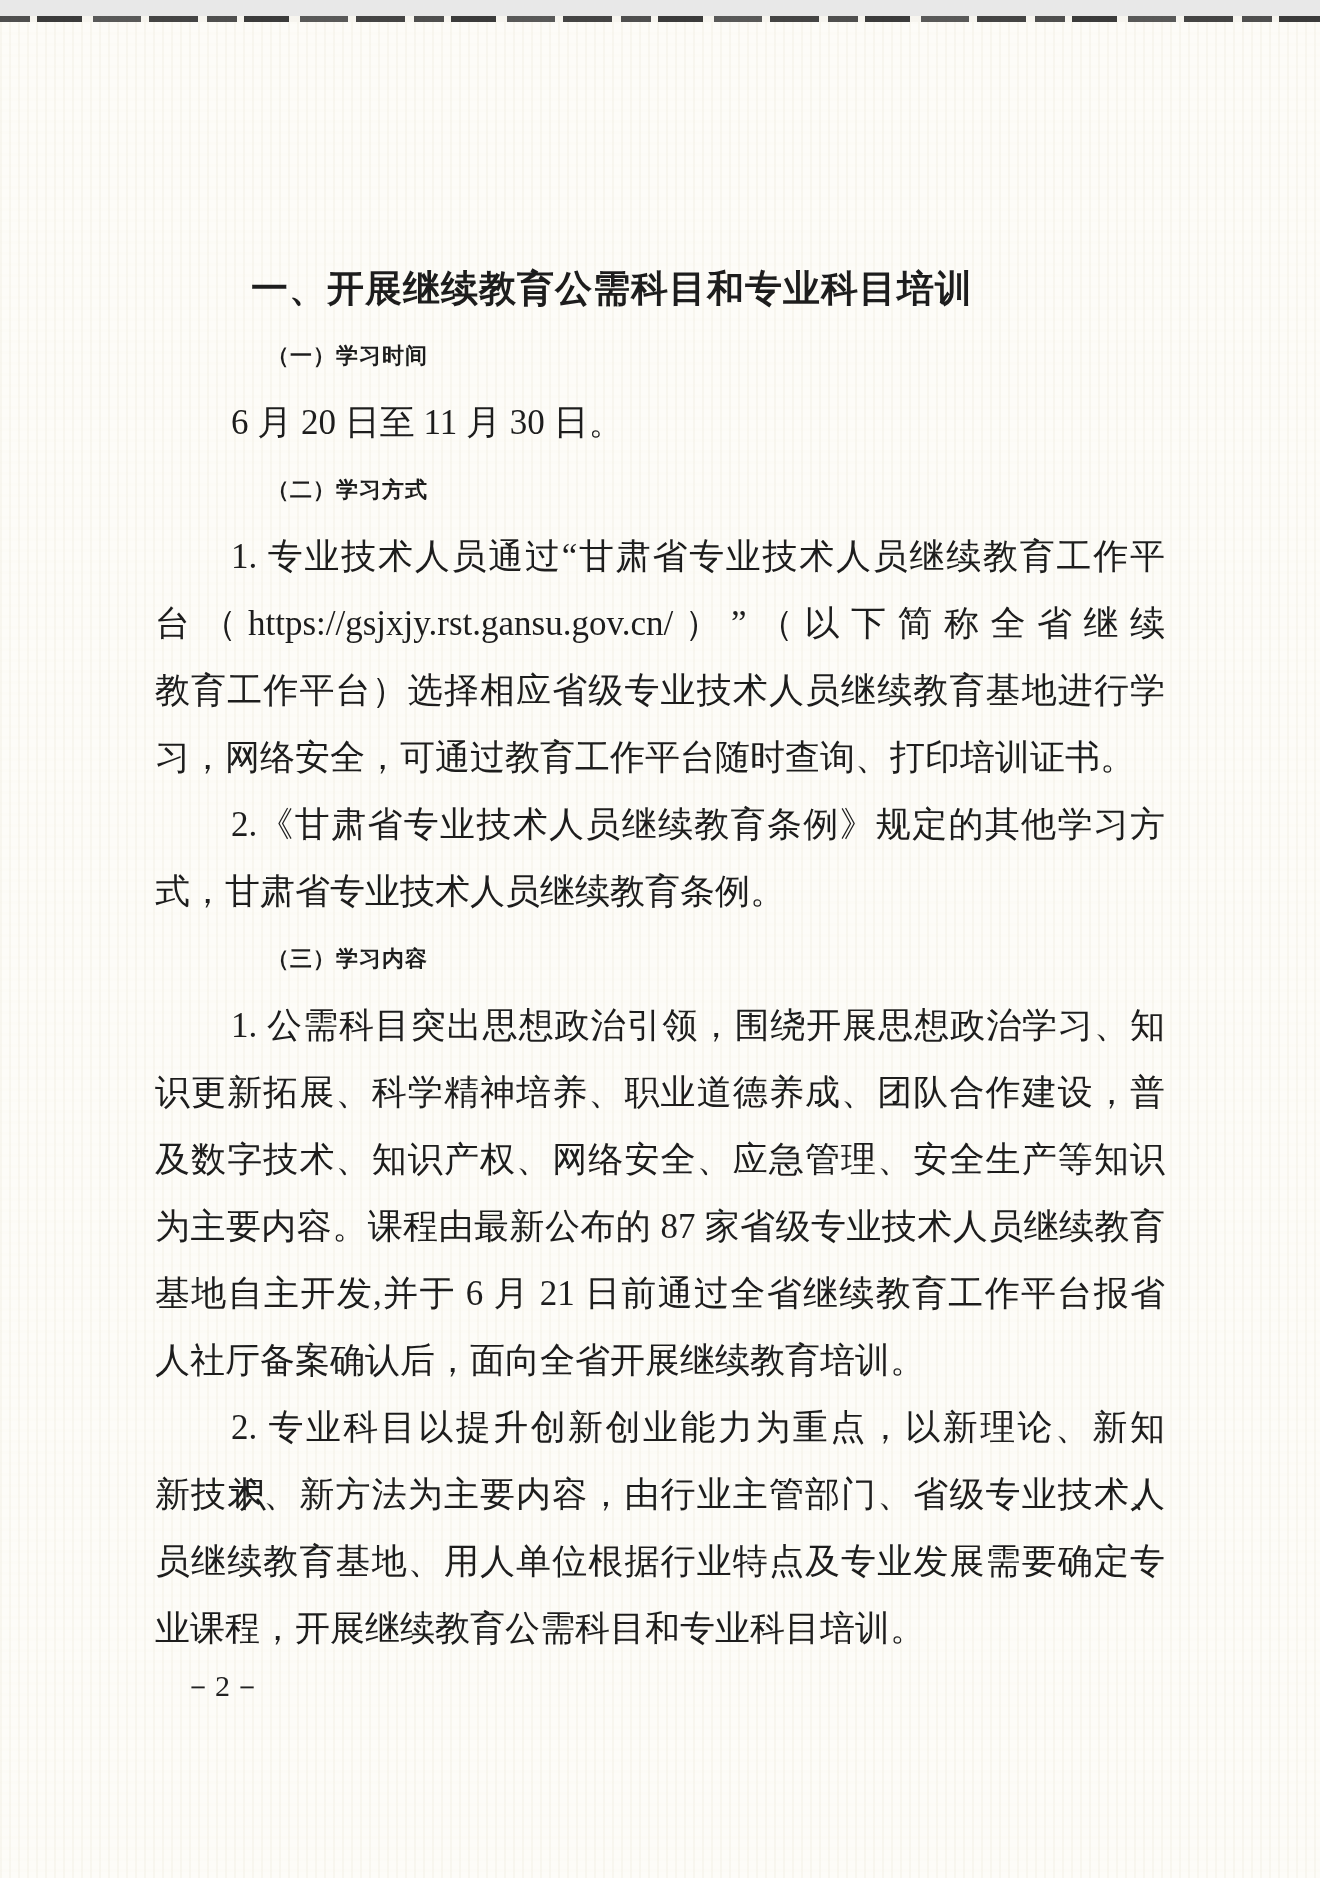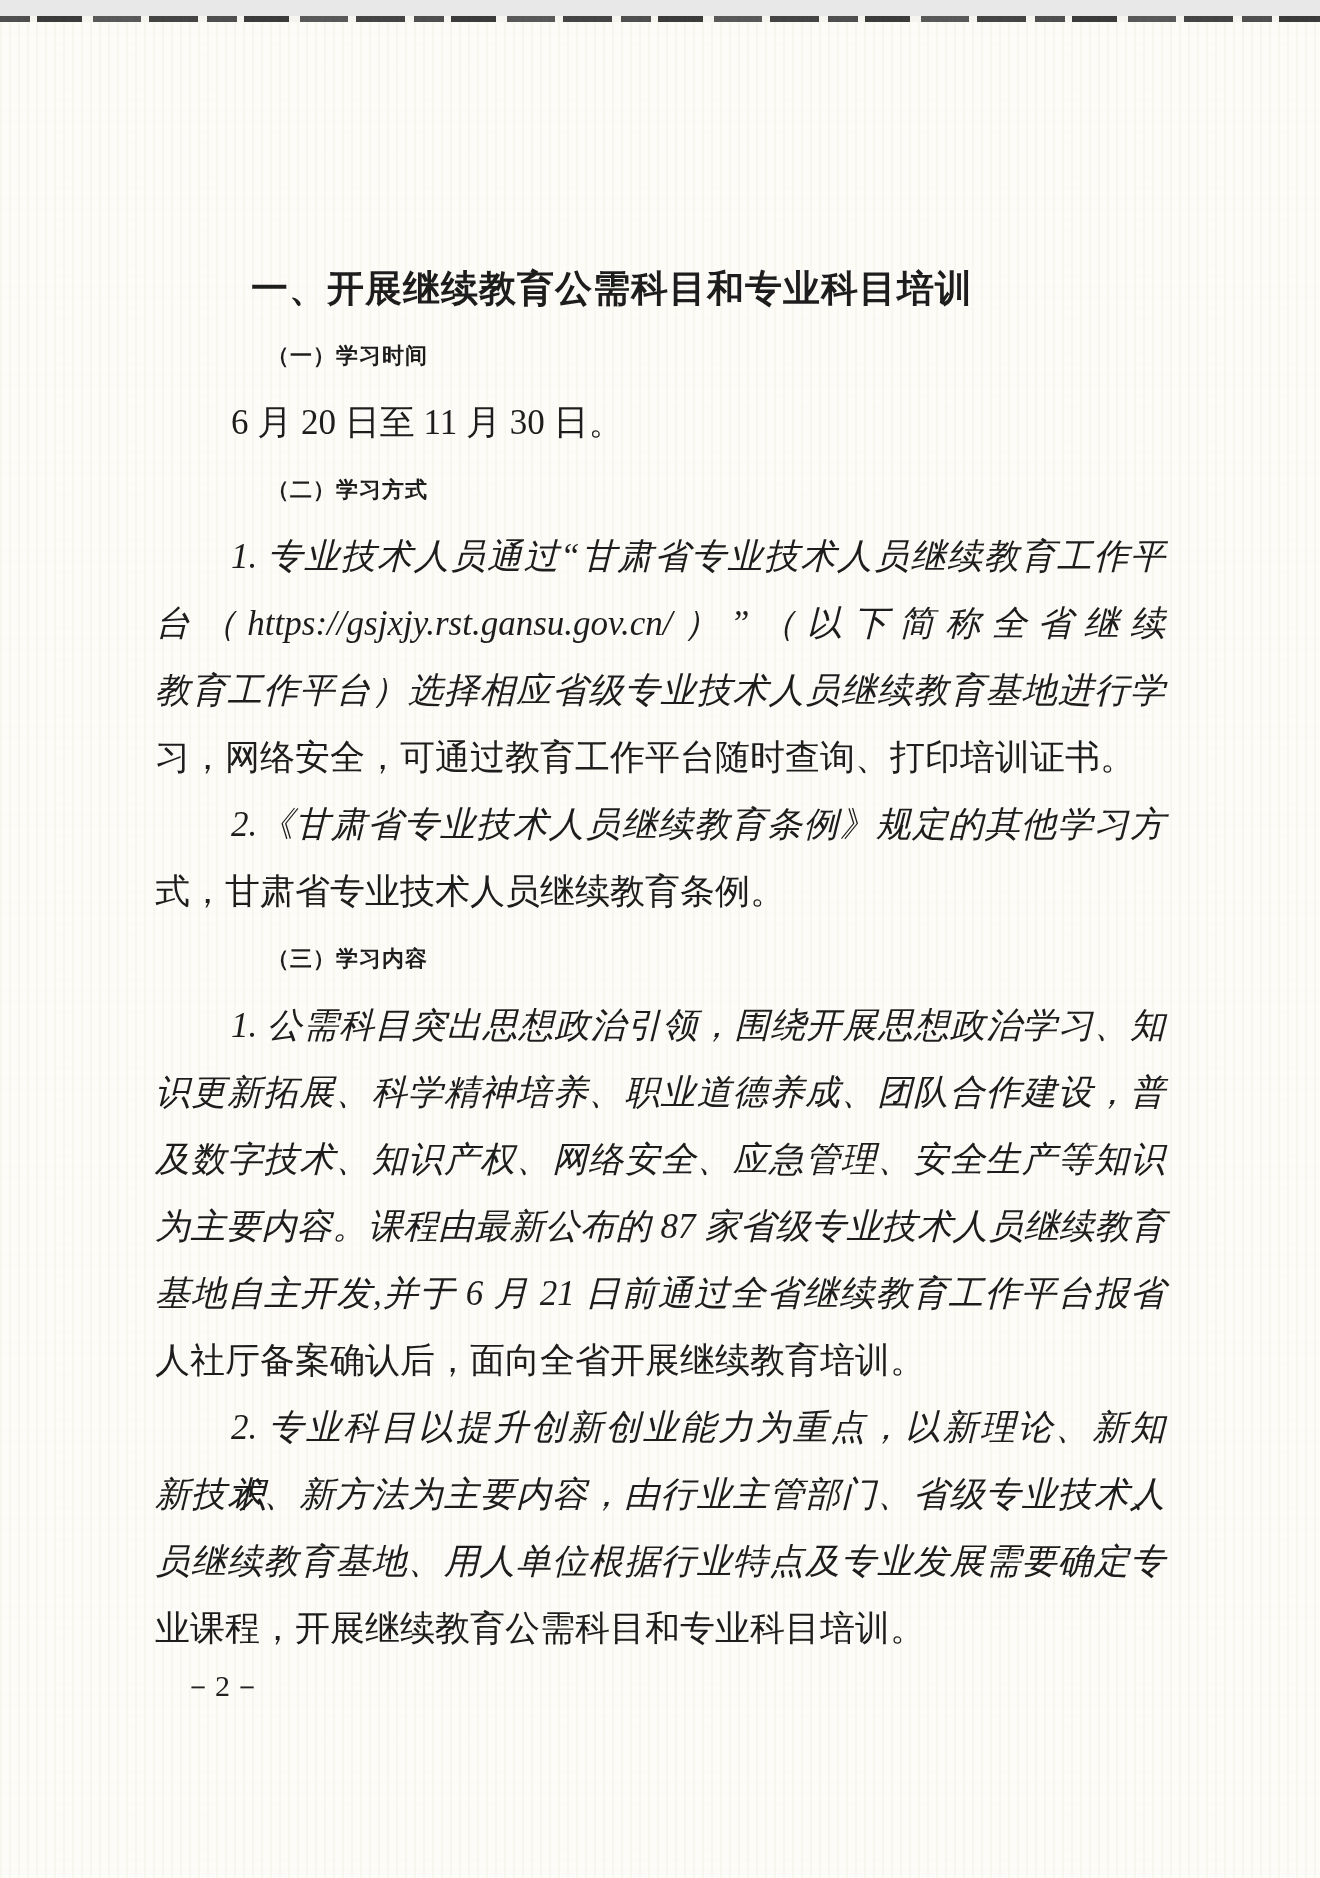--- a/index.html
+++ b/index.html
@@ -61,21 +61,20 @@
     font-size: 22px;
     padding-left: 112px;
     letter-spacing: 1px;
   }
   .ind {
     padding-left: 76px;
   }
   .j {
     text-align: justify;
     text-align-last: justify;
-    font-style: italic;
   }
   .page-number {
     position: absolute;
     left: 183px;
     top: 1650px;
     height: 40px;
     line-height: 40px;
     font-family: "Liberation Serif", "DejaVu Serif", serif;
     font-size: 30px;
     letter-spacing: 2px;

